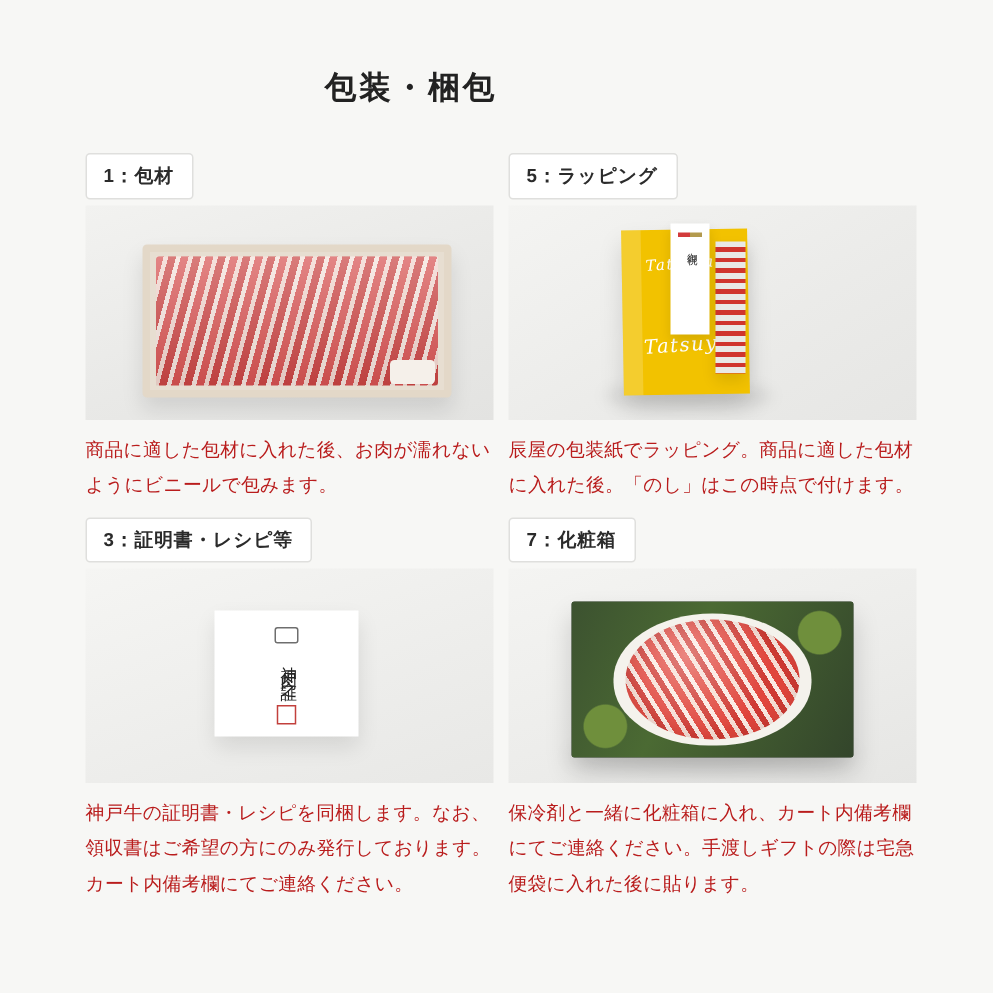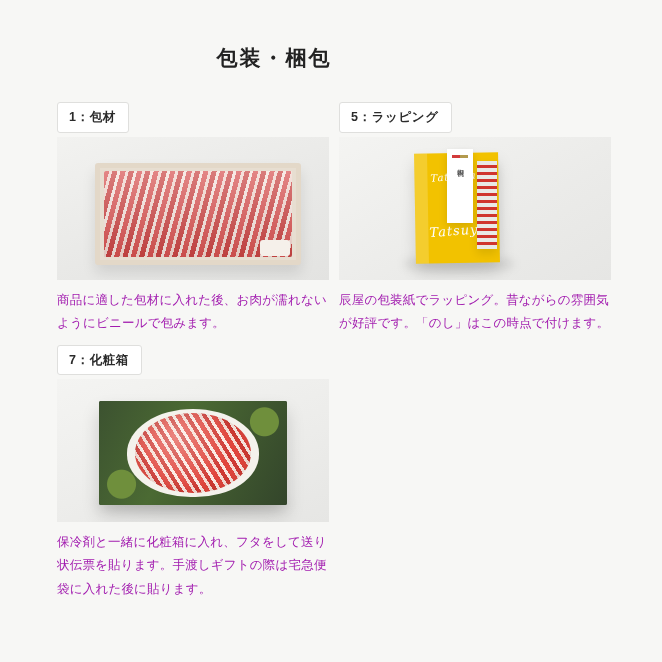--- a/index.html
+++ b/index.html
@@ -62,21 +62,21 @@
     height: 143px;
     overflow: hidden;
     background: #efefed;
     margin-top: -2px;
   }
   .caption {
     font-size: 12.5px;
     line-height: 1.85;
     letter-spacing: 0.2px;
     margin-top: 9px;
-    color: #a21caf;
+    color: #b91c1c;
     white-space: pre-line;
   }
 
   
   .p1 {
     background: linear-gradient(160deg, #f2f2f0 0%, #e9e9e7 55%, #e3e3e1 100%);
   }
   .p1 .tray {
     position: absolute;
     left: 38px;
@@ -335,31 +335,42 @@
         <div class="box">
           <div class="script1">Tatsuya</div>
           <div class="script2">Tatsuya</div>
         </div>
         <div class="stripe"></div>
         <div class="noshi">
           <div class="mizuhiki"></div>
           <div class="txt">御祝</div>
         </div>
       </div>
-      <div class="caption">辰屋の包装紙でラッピング。昔ながらの雰囲気が好評です。「のし」はこの時点で付けます。</div>
+      <div class="caption">辰屋の包装紙でラッピング。商品に適した包材に入れた後。「のし」はこの時点で付けます。</div>
     </div>
 
+    <div class="cell">
+      <div class="badge">3：証明書・レシピ等</div>
+      <div class="photo p3">
+        <div class="card">
+          <div class="seal-top"></div>
+          <div class="vtext">神戸肉之証</div>
+          <div class="stamp"></div>
+        </div>
+      </div>
+      <div class="caption">神戸牛の証明書・レシピを同梱します。なお、領収書はご希望の方にのみ発行しております。カート内備考欄にてご連絡ください。</div>
+    </div>
 
     <div class="cell">
       <div class="badge">7：化粧箱</div>
       <div class="photo p4">
         <div class="gshadow"></div>
         <div class="gbox">
           <div class="leaves"></div>
           <div class="plate"></div>
           <div class="meat4"></div>
         </div>
       </div>
-      <div class="caption">保冷剤と一緒に化粧箱に入れ、フタをして送り状伝票を貼ります。手渡しギフトの際は宅急便袋に入れた後に貼ります。</div>
+      <div class="caption">保冷剤と一緒に化粧箱に入れ、カート内備考欄にてご連絡ください。手渡しギフトの際は宅急便袋に入れた後に貼ります。</div>
     </div>
 
   </div>
 </div>
 
 </body></html>

